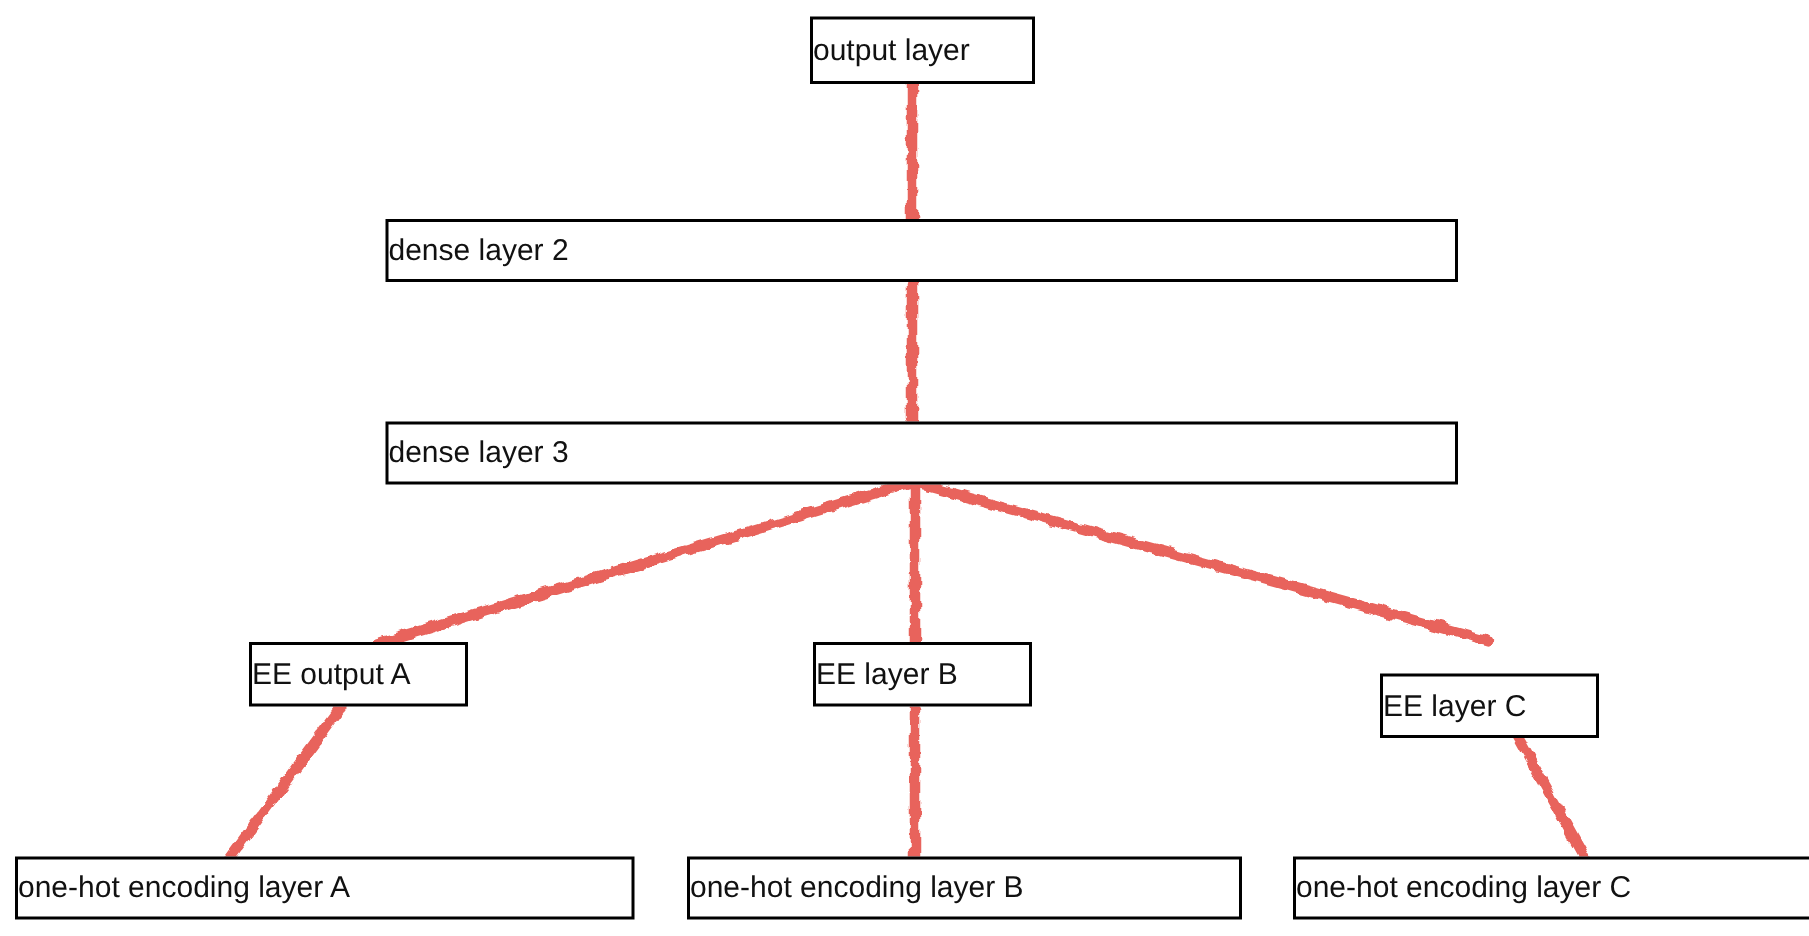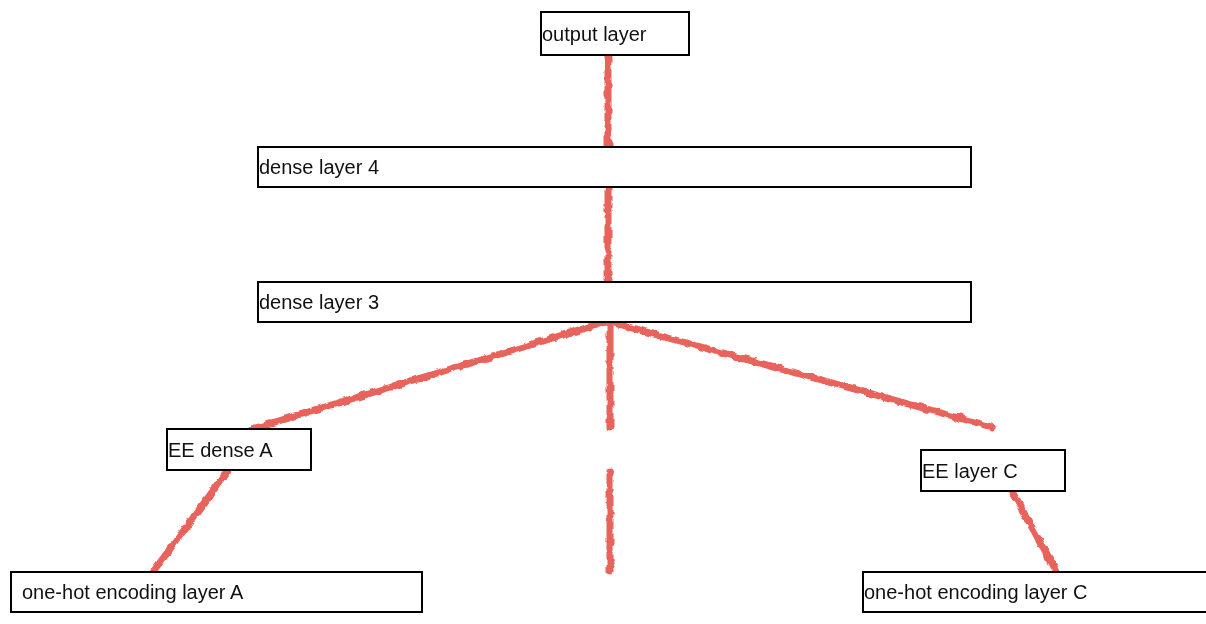--- a/index.html
+++ b/index.html
@@ -41,21 +41,21 @@
     font-size: 20px;
     line-height: 1;
     white-space: nowrap;
   }
   #n-output { left: 540px; top: 11px;  width: 150px; height: 45px; }
   #n-dense1 { left: 257px; top: 146px; width: 715px; height: 42px; }
   #n-dense0 { left: 257px; top: 281px; width: 715px; height: 42px; }
   #n-ee-a   { left: 166px; top: 428px; width: 146px; height: 43px; }
   #n-ee-b   { left: 542px; top: 428px; width: 146px; height: 43px; }
   #n-ee-c   { left: 920px; top: 449px; width: 146px; height: 43px; }
-  #n-oh-a   { left: 10px;  top: 571px; width: 413px; height: 42px; padding-left: 10px; }
+  #n-oh-a   { left: 10px;  top: 571px; width: 413px; height: 42px; }
   #n-oh-b   { left: 458px; top: 571px; width: 370px; height: 42px; }
   #n-oh-c   { left: 862px; top: 571px; width: 394px; height: 42px; }
 </style>
 </head>
 <body>
 
 <div class="canvas">
 
   <svg class="edges" viewBox="0 0 1206 624">
     <defs>
@@ -73,31 +73,37 @@
       <line class="edge" x1="227" y1="472" x2="153" y2="572" stroke="#e8635c"></line>
       <line class="edge" x1="610" y1="472" x2="610" y2="571" stroke="#e8635c"></line>
       <line class="edge" x1="1001" y1="472" x2="1057" y2="572" stroke="#e8635c"></line>
     </g>
   </svg>
 
   <div class="node" id="n-output">
     <span>output layer</span>
   </div>
   <div class="node" id="n-dense1">
-    <span>dense layer 4</span>
+    <span>dense layer 2</span>
   </div>
   <div class="node" id="n-dense0">
     <span>dense layer 3</span>
   </div>
   <div class="node" id="n-ee-a">
-    <span>EE dense A</span>
+    <span>EE output A</span>
+  </div>
+  <div class="node" id="n-ee-b">
+    <span>EE layer B</span>
   </div>
   <div class="node" id="n-ee-c">
     <span>EE layer C</span>
   </div>
   <div class="node" id="n-oh-a">
     <span>one-hot encoding layer A</span>
+  </div>
+  <div class="node" id="n-oh-b">
+    <span>one-hot encoding layer B</span>
   </div>
   <div class="node" id="n-oh-c">
     <span>one-hot encoding layer C</span>
   </div>
 
 </div>
 
 </body></html>

